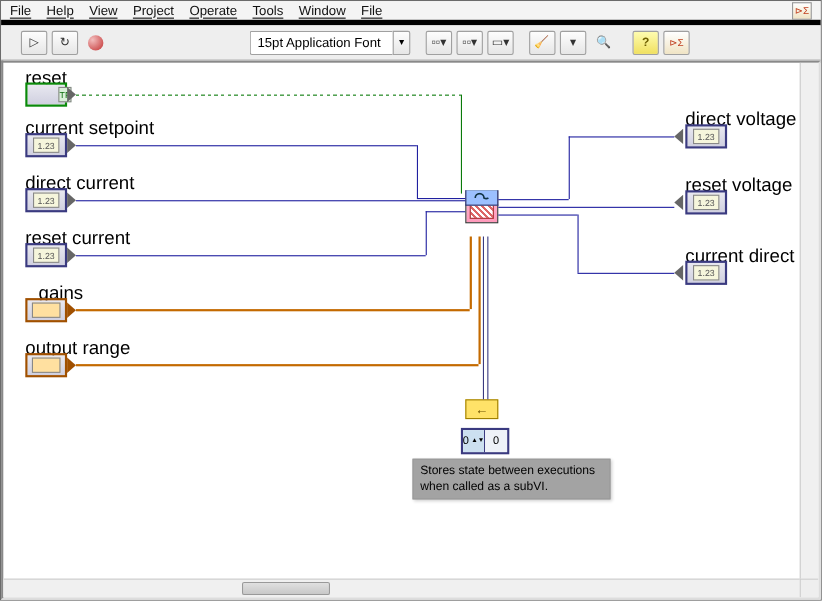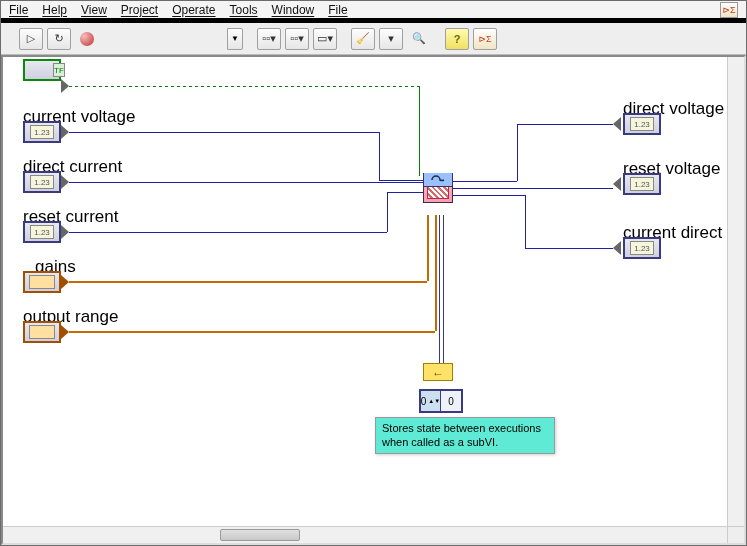--- a/index.html
+++ b/index.html
@@ -167,21 +167,21 @@
   }
   .arr-box .idx .spin { font-size: 6px; line-height: 6px; margin-left: 2px; display:flex; flex-direction:column; }
   .arr-box .elem {
     width: 20px; height: 20px; background: #eef2f8;
     display:flex; align-items:center; justify-content:center;
     font-size: 10px;
   }
 
   .tooltip {
     position: absolute;
-    background: #5eead4; border: 1px solid #999;
+    background: #a3a3a3; border: 1px solid #999;
     font-size: 11px; padding: 3px 6px;
     box-shadow: 1px 1px 3px rgba(0,0,0,0.2);
     line-height: 1.3;
   }
 
   .scrollbar-v {
     position: absolute; right: 0; top: 0; bottom: 17px; width: 17px;
     background: #f0f0f0; border-left: 1px solid #ccc;
   }
   .scrollbar-h {
@@ -213,45 +213,46 @@
 
   <div class="toolbar">
     <div class="tb-sep"></div>
     <div class="tb-btn">▷</div>
     <div class="tb-btn">↻</div>
     <div class="tb-btn" style="border:none;background:none">
         <div class="tb-record"></div>
       </div>
     <div class="tb-sep" style="width:120px"></div>
     <div class="font-sel">
+      <div class="lbl">15pt Application Font</div>
       <div class="drop">▼</div>
     </div>
     <div class="tb-sep"></div>
     <div class="tb-btn">▫▫▾</div>
     <div class="tb-btn">▫▫▾</div>
     <div class="tb-btn">▭▾</div>
     <div class="tb-sep"></div>
     <div class="tb-btn">🧹</div>
     <div class="tb-btn" style="width:12px">▾</div>
     <div class="tb-btn" style="background:none;border:none">🔍</div>
     <div class="tb-sep"></div>
     <div class="tb-btn help-btn">?</div>
     <div class="tb-btn ctx-btn">⊳Σ</div>
   </div>
 
   <div class="canvas-wrap">
     <div class="canvas">
 
       <div class="term-label" style="left:20px; top:4px;">reset</div>
-      <div class="term-icon bool" style="left:20px; top:2px;padding-left:34px;">
+      <div class="term-icon bool" style="left:20px; top:18px;padding-left:34px;">
           <div class="inner">TF</div>
         </div>
       <div class="tri out" style="left:58px; top:22px;"></div>
 
-      <div class="term-label" style="left:20px; top:50px;">current voltage</div>
+      <div class="term-label" style="left:20px; top:50px;">current setpoint</div>
       <div class="term-icon" style="left:20px; top:64px;">
           <div class="inner">1.23</div>
         </div>
       <div class="tri out" style="left:58px; top:68px;"></div>
 
       <div class="term-label" style="left:20px; top:100px;">direct current</div>
       <div class="term-icon" style="left:20px; top:114px;">
           <div class="inner">1.23</div>
         </div>
       <div class="tri out" style="left:58px; top:118px;"></div>

